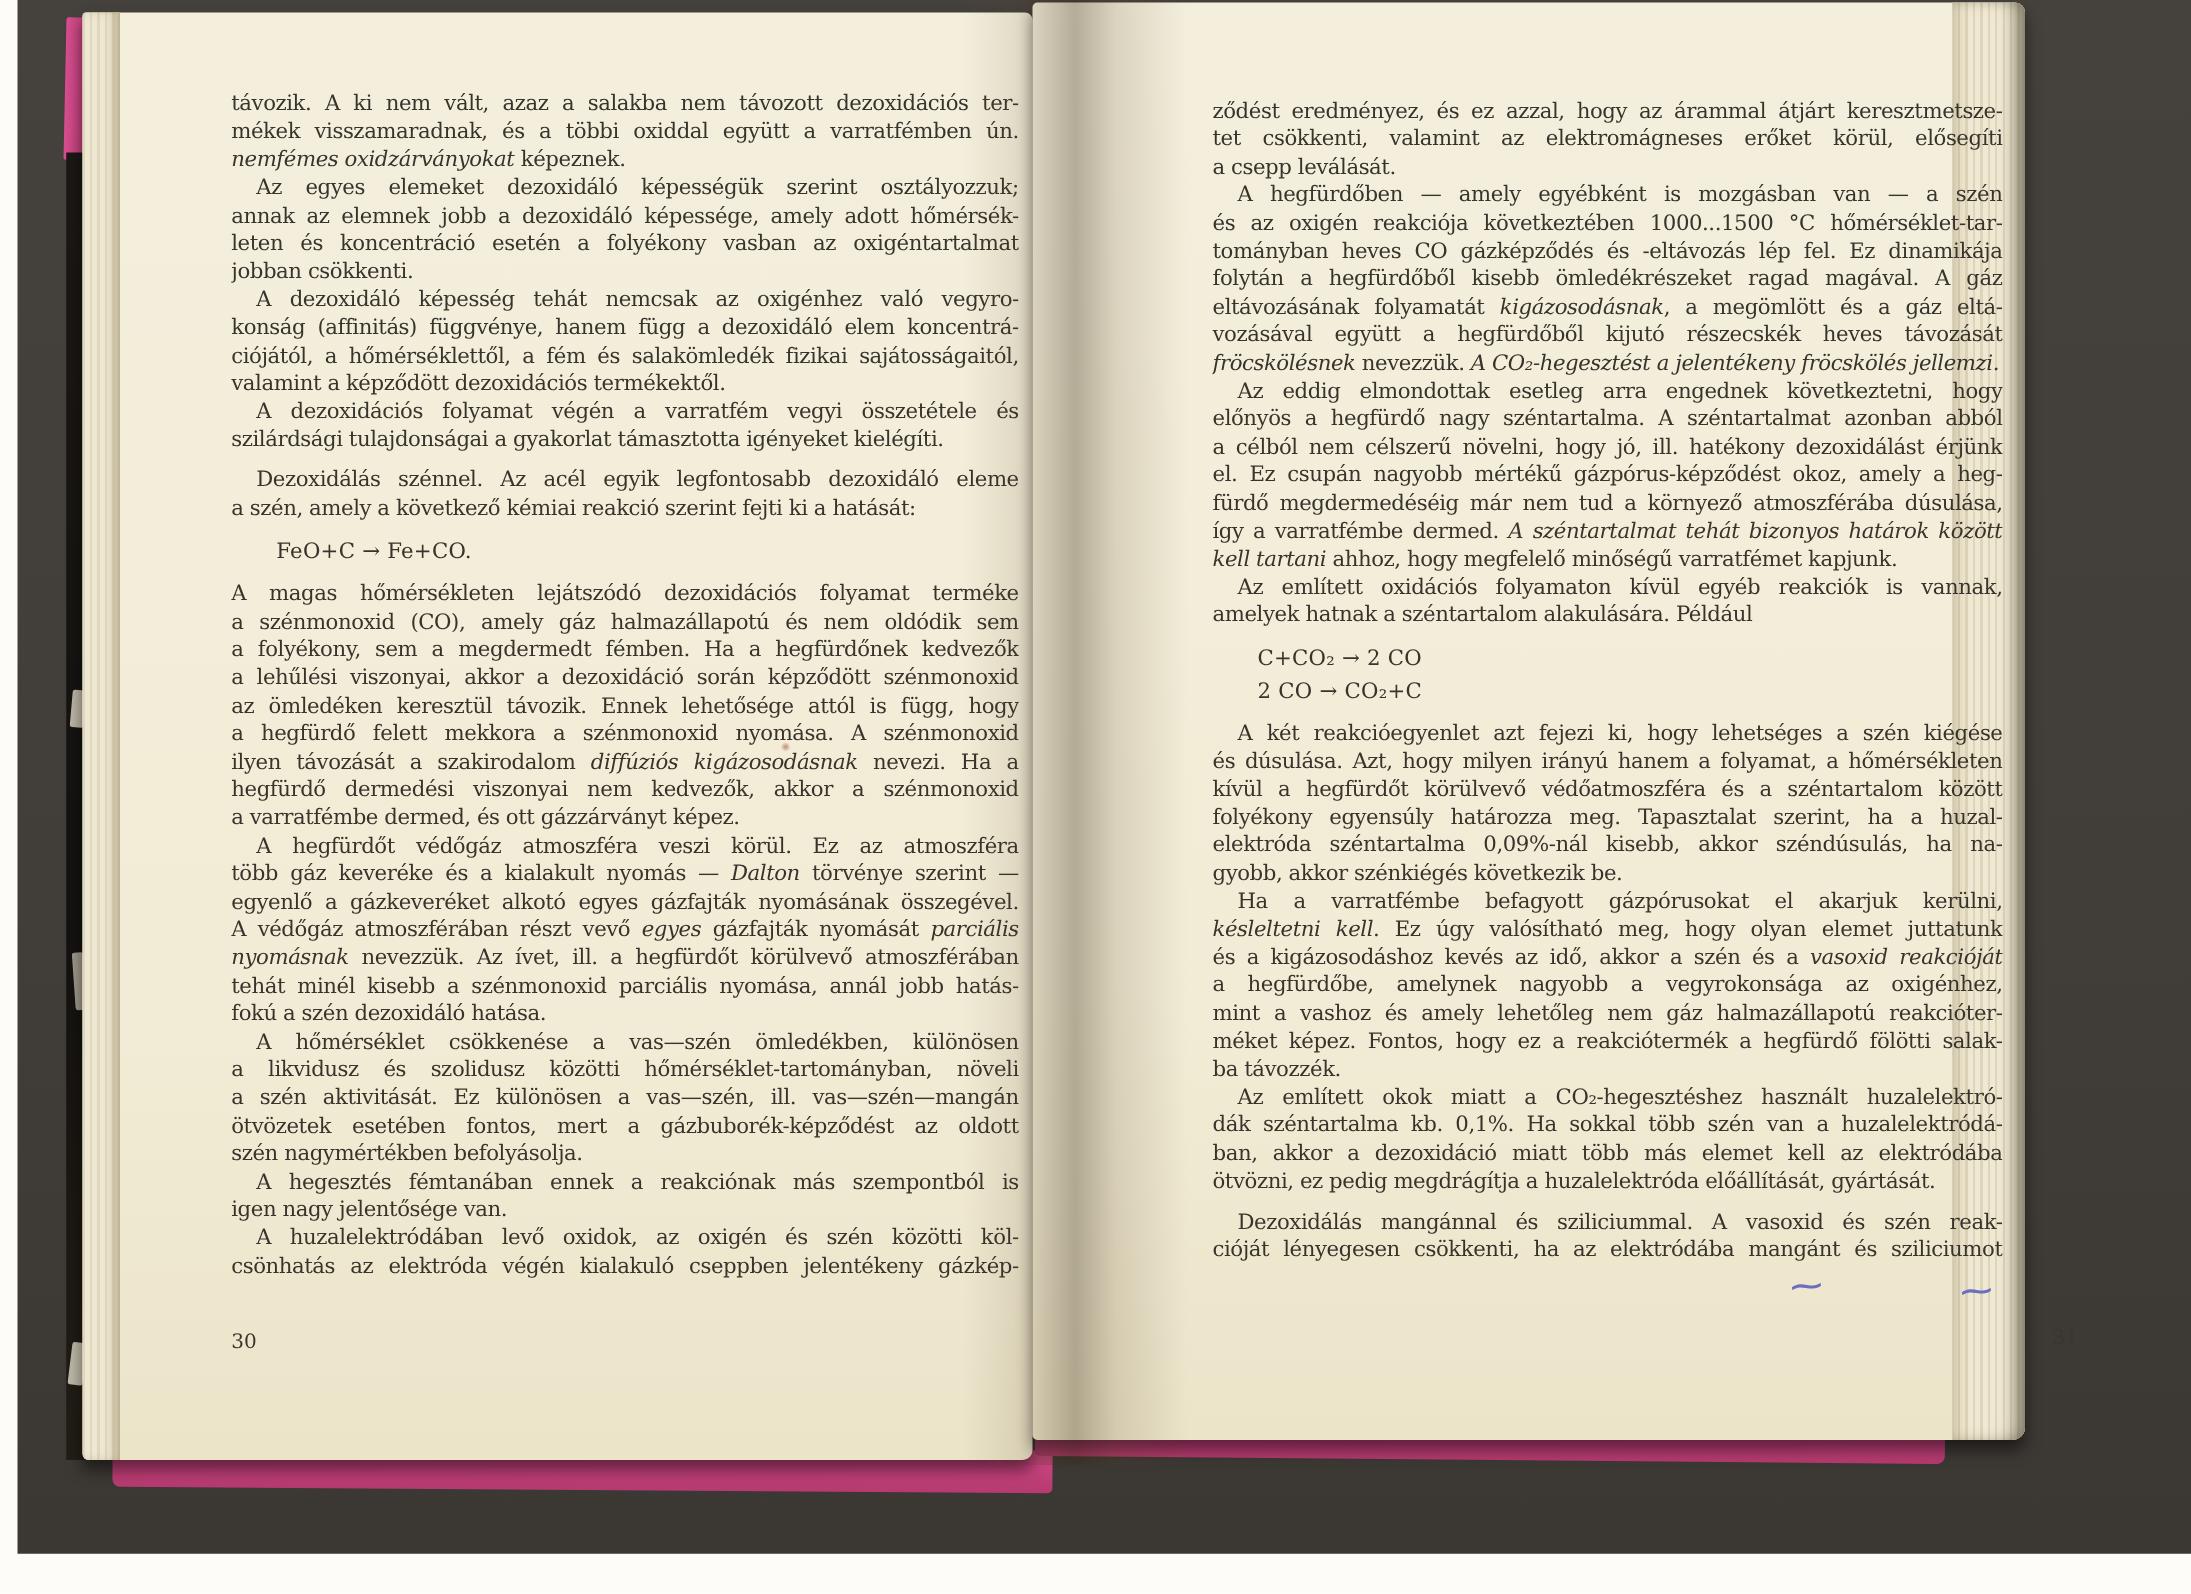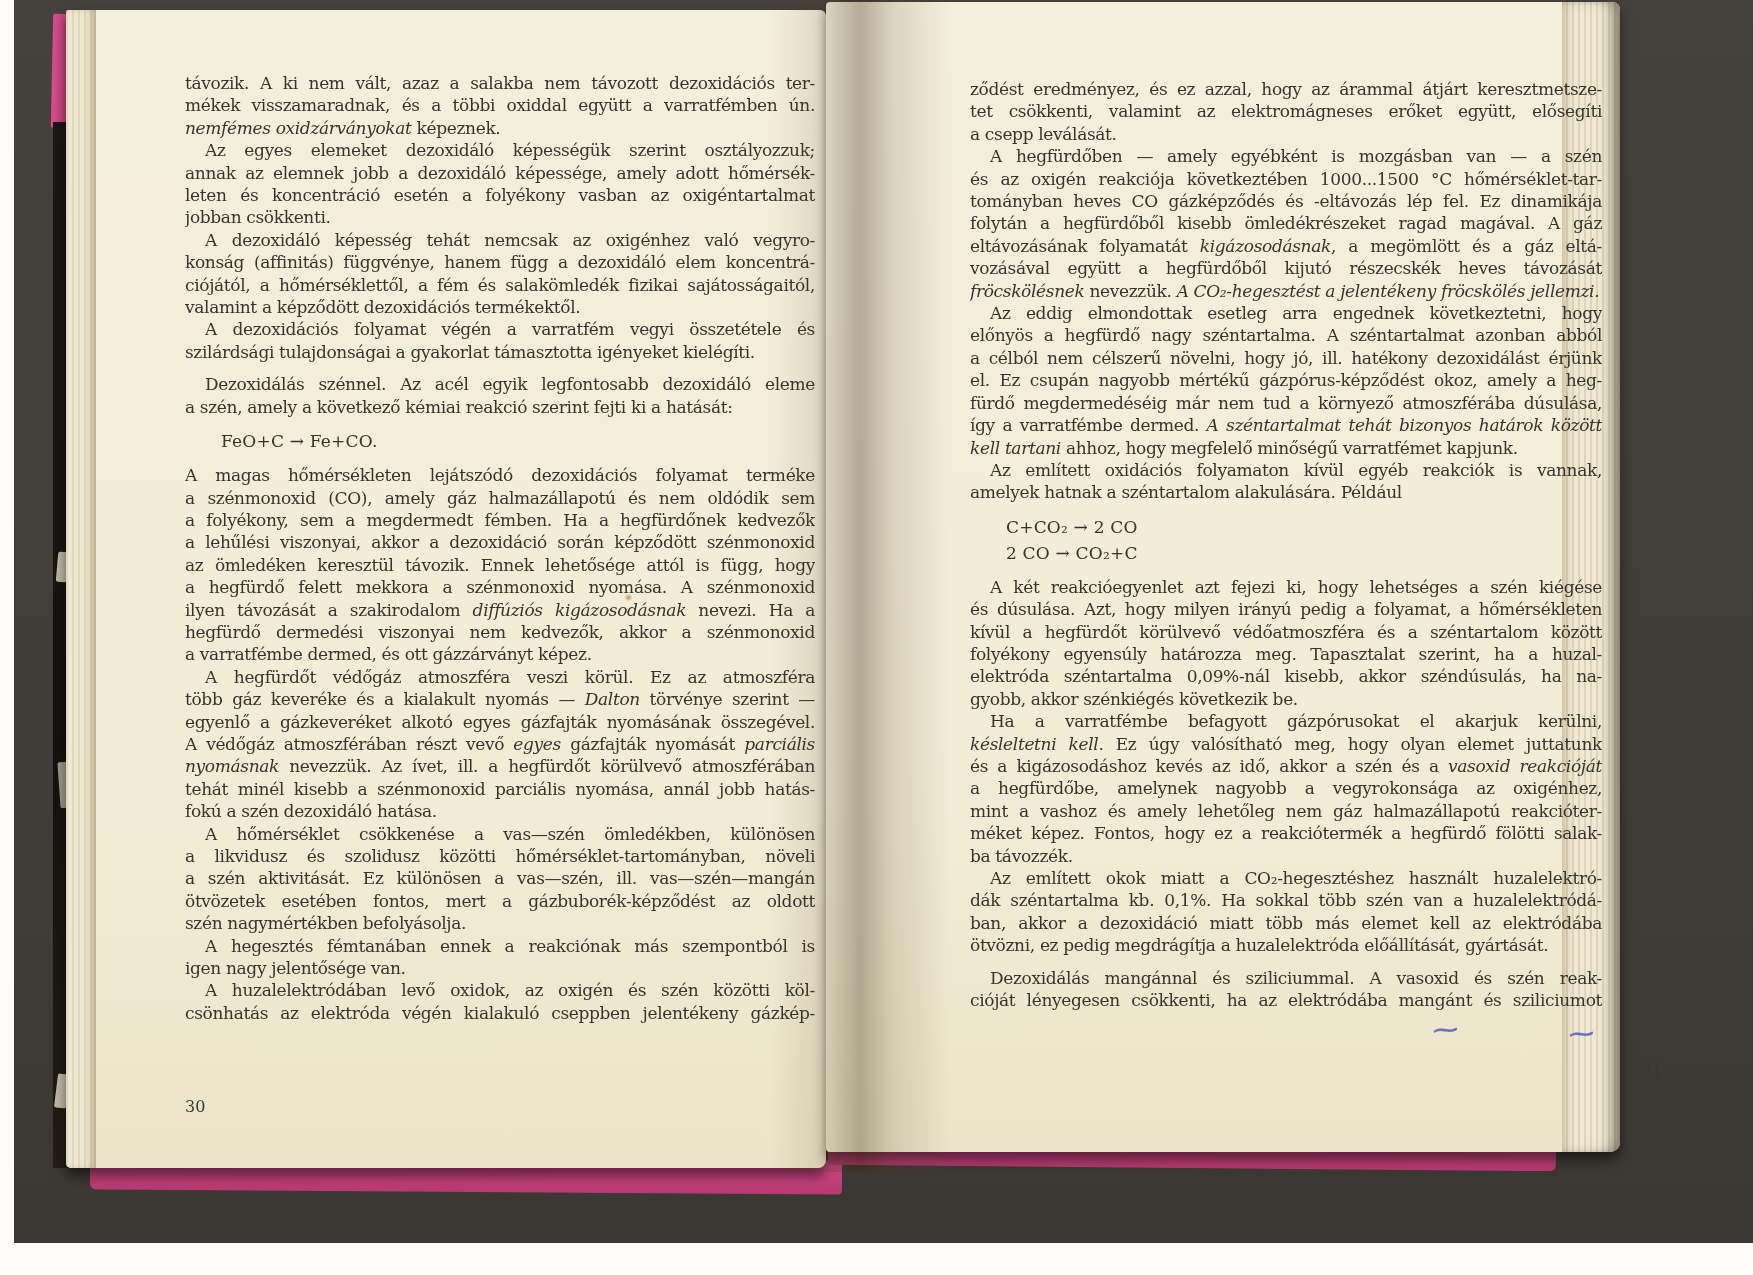--- a/index.html
+++ b/index.html
@@ -25,21 +25,21 @@
   #right-text{left:144px;top:76px;width:632px;}
   .line{white-space:nowrap;text-align:justify;text-align-last:justify;overflow:hidden;}
   .line.ind{padding-left:20px;}
   .line.end{text-align-last:left;}
   .block.sp{margin-top:10px;}
   .block.formula{margin:10px 0 10px 36px;}
   .block.formula .line{text-align:center;text-align-last:left;line-height:26px;letter-spacing:.2px;}
   .it{font-style:italic;}
   .bd{font-weight:400;}
   .page-number{position:absolute;font-size:16px;color:#3a362e;}
-  .pn-left{left:119px;top:1053px;margin-top:34px;}
+  .pn-left{left:119px;top:1053px;}
   .pn-right{left:816px;top:1058px;}
   
   .gutter{position:absolute;left:770px;top:0;width:180px;height:1172px;z-index:3;pointer-events:none;
      background:linear-gradient(90deg,rgba(86,66,37,0) 0%,rgba(86,66,37,.14) 30%,
        rgba(58,44,22,.34) 50%,rgba(86,66,37,.16) 68%,rgba(86,66,37,0) 100%);}
   
   .pink-band{position:absolute;z-index:1;background:linear-gradient(180deg,#d04886,#b63a6f);}
   .band-left{left:90px;top:1158px;width:752px;height:34px;transform:rotate(.4deg);border-radius:0 0 4px 6px;}
   .band-right{left:828px;top:1126px;width:728px;height:42px;transform:rotate(.5deg);border-radius:0 0 6px 4px;}
   .cover-sliver{position:absolute;left:52px;top:14px;width:22px;height:114px;z-index:2;border-radius:2px;
@@ -142,21 +142,21 @@
       </div>
     <div class="page-number pn-left">30</div>
     <div class="stain"></div>
   </div>
 
   <div class="page page-right">
     <div class="fore-edge right-edge"></div>
     <div class="page-text" id="right-text">
         <div class="block">
           <div class="line"><span>ződést eredményez, és ez azzal, hogy az árammal átjárt keresztmetsze-</span></div>
-          <div class="line"><span>tet csökkenti, valamint az elektromágneses erőket együtt, elősegíti</span></div>
+          <div class="line"><span>tet csökkenti, valamint az elektromágneses erőket körül, elősegíti</span></div>
           <div class="line end"><span>a csepp leválását.</span></div>
         </div>
         <div class="block">
           <div class="line ind"><span>A hegfürdőben — amely egyébként is mozgásban van — a szén</span></div>
           <div class="line"><span>és az oxigén reakciója következtében 1000...1500 °C hőmérséklet-tar-</span></div>
           <div class="line"><span>tományban heves CO gázképződés és -eltávozás lép fel. Ez dinamikája</span></div>
           <div class="line"><span>folytán a hegfürdőből kisebb ömledékrészeket ragad magával. A gáz</span></div>
           <div class="line"><span>eltávozásának folyamatát </span><span class="it">kigázosodásnak</span><span>, a megömlött és a gáz eltá-</span></div>
           <div class="line"><span>vozásával együtt a hegfürdőből kijutó részecskék heves távozását</span></div>
           <div class="line end"><span class="it">fröcskölésnek</span><span> nevezzük. </span><span class="it">A CO₂-hegesztést a jelentékeny fröcskölés jellemzi.</span></div>
@@ -173,21 +173,21 @@
         <div class="block">
           <div class="line ind"><span>Az említett oxidációs folyamaton kívül egyéb reakciók is vannak,</span></div>
           <div class="line end"><span>amelyek hatnak a széntartalom alakulására. Például</span></div>
         </div>
         <div class="block formula">
           <div class="line end"><span>C+CO₂ → 2 CO</span></div>
           <div class="line end"><span>2 CO → CO₂+C</span></div>
         </div>
         <div class="block sp">
           <div class="line ind"><span>A két reakcióegyenlet azt fejezi ki, hogy lehetséges a szén kiégése</span></div>
-          <div class="line"><span>és dúsulása. Azt, hogy milyen irányú pedig a folyamat, a hőmérsékleten</span></div>
+          <div class="line"><span>és dúsulása. Azt, hogy milyen irányú hanem a folyamat, a hőmérsékleten</span></div>
           <div class="line"><span>kívül a hegfürdőt körülvevő védőatmoszféra és a széntartalom között</span></div>
           <div class="line"><span>folyékony egyensúly határozza meg. Tapasztalat szerint, ha a huzal-</span></div>
           <div class="line"><span>elektróda széntartalma 0,09%-nál kisebb, akkor széndúsulás, ha na-</span></div>
           <div class="line end"><span>gyobb, akkor szénkiégés következik be.</span></div>
         </div>
         <div class="block">
           <div class="line ind"><span>Ha a varratfémbe befagyott gázpórusokat el akarjuk kerülni,</span></div>
           <div class="line"><span class="it">késleltetni kell</span><span>. Ez úgy valósítható meg, hogy olyan elemet juttatunk</span></div>
           <div class="line"><span>és a kigázosodáshoz kevés az idő, akkor a szén és a </span><span class="it">vasoxid reakcióját</span></div>
           <div class="line"><span>a hegfürdőbe, amelynek nagyobb a vegyrokonsága az oxigénhez,</span></div>

